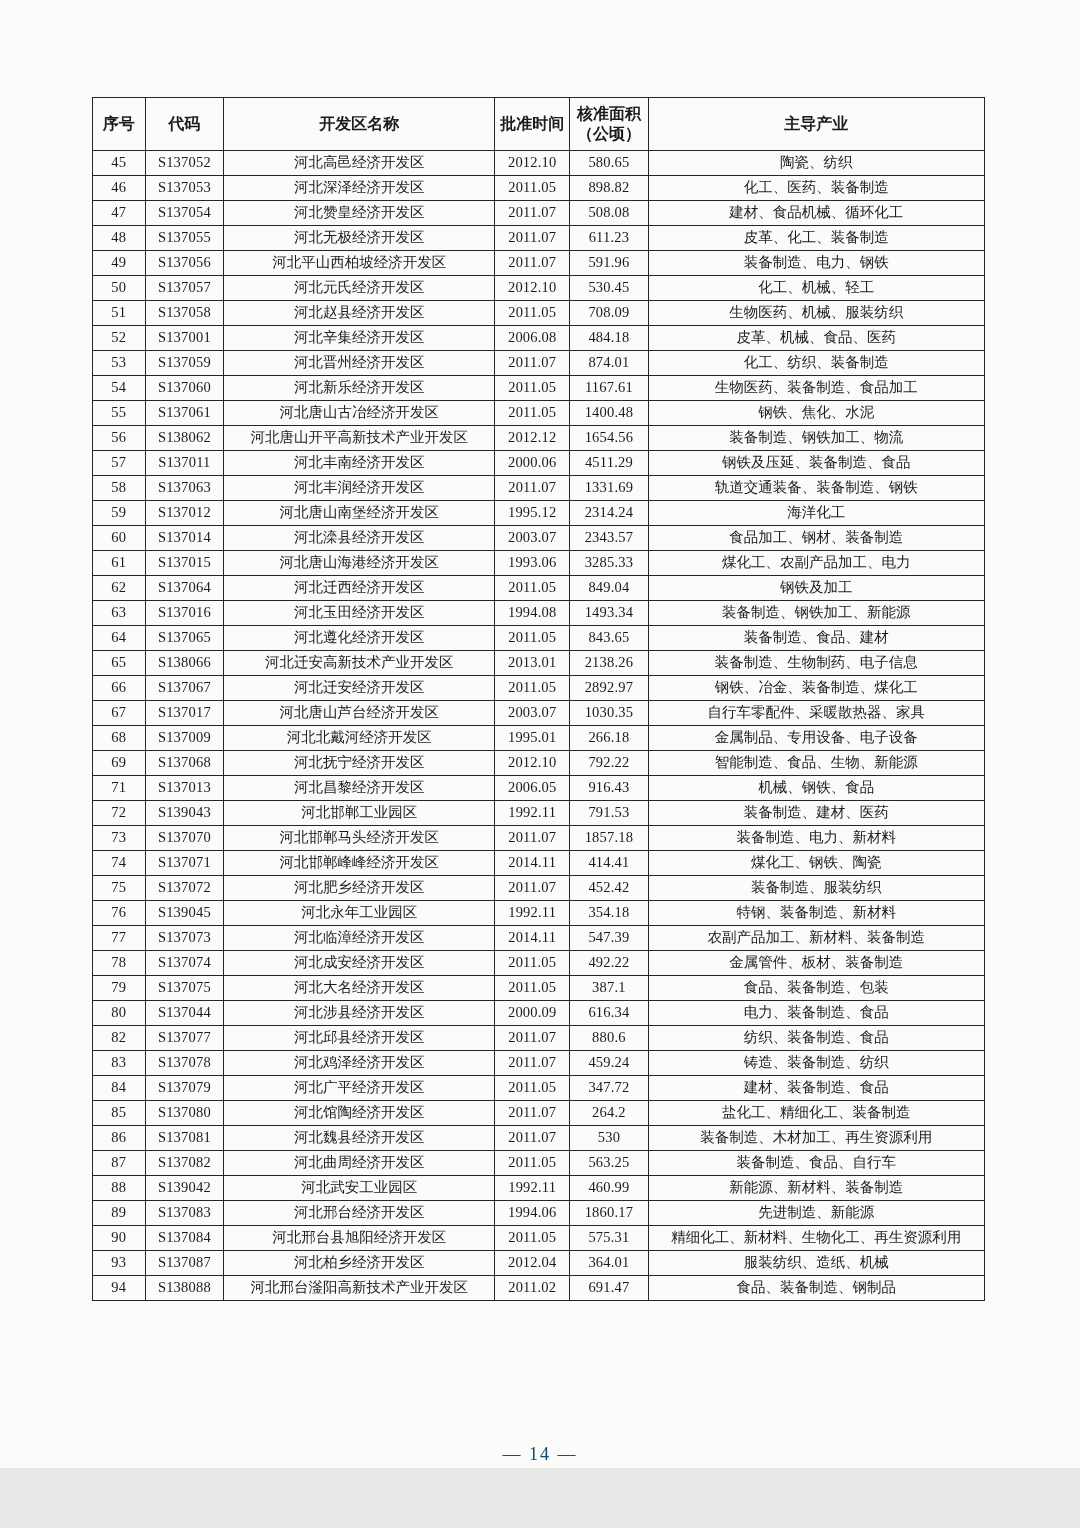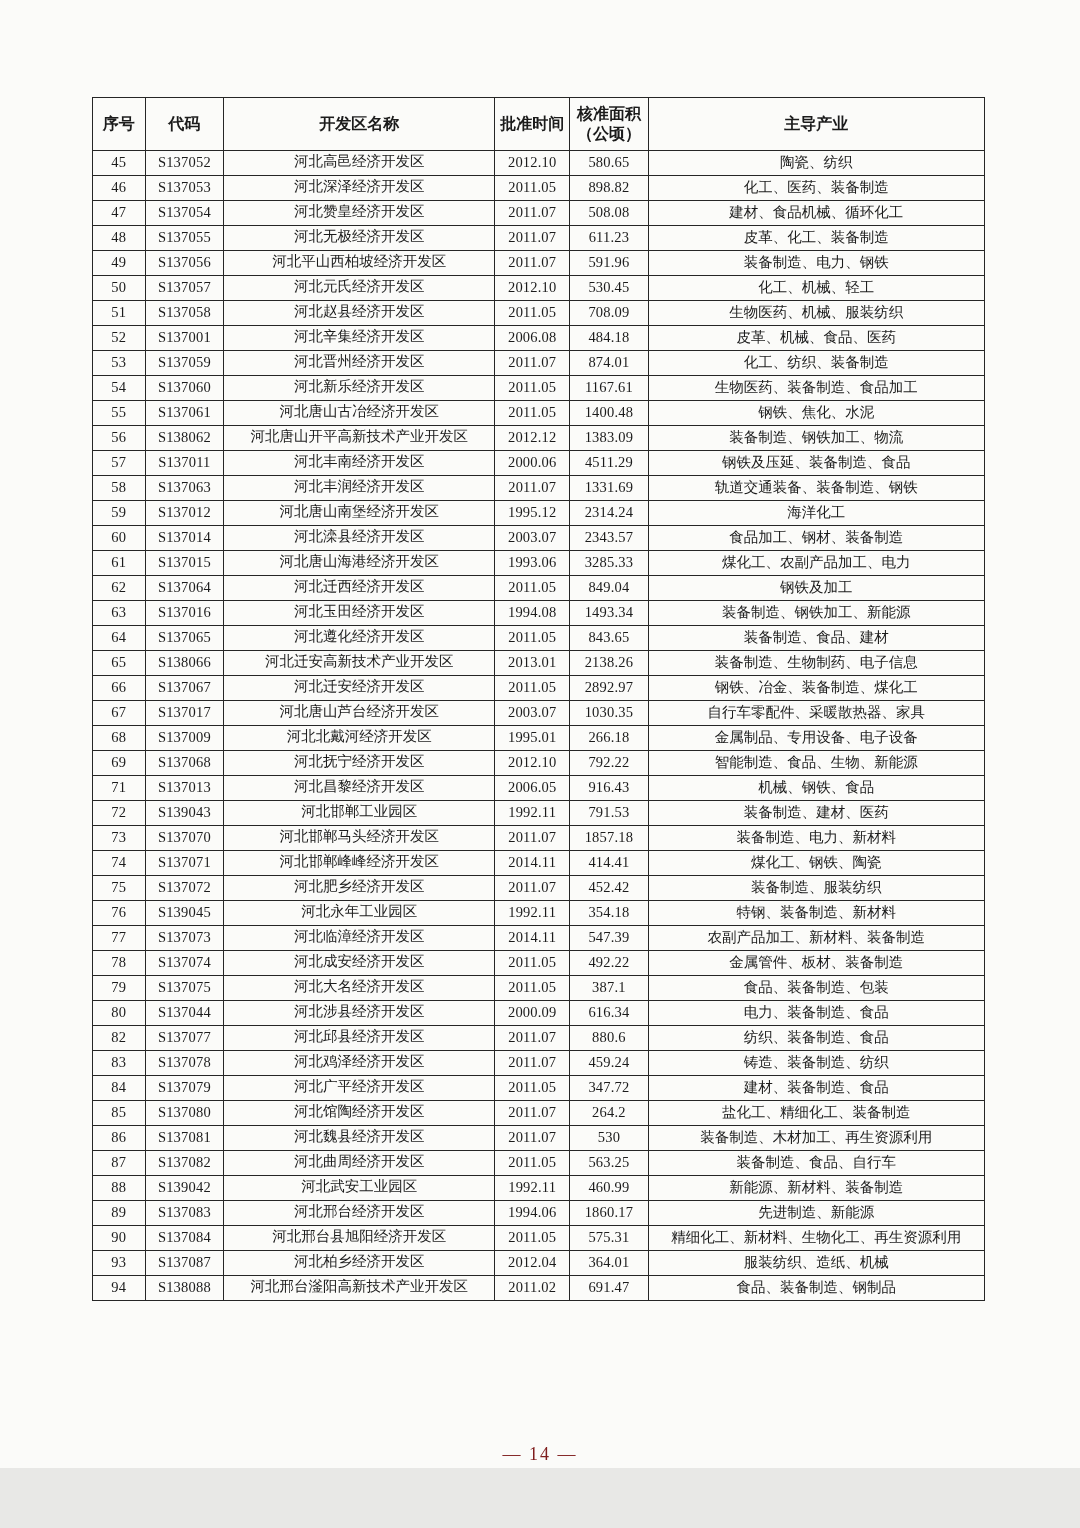--- a/index.html
+++ b/index.html
@@ -47,31 +47,31 @@
     line-height: 1.1;
   }
   
   .w-no   { width: 5.9%; }
   .w-code { width: 8.8%; }
   .w-name { width: 30.4%; }
   .w-date { width: 8.4%; }
   .w-area { width: 8.8%; }
   .w-ind  { width: 37.7%; }
   
-  td.c2 { text-align: left; padding-left: 5px; font-family: Liberation Mono, monospace; }
+  td.c2 { text-align: left; padding-left: 5px; }
   td.c5 { text-align: left; padding-left: 6px; margin-left: 26px; }
   td.c0, td.c1, td.c3, td.c4 { letter-spacing: 0.2px; }
   .footer {
     position: absolute;
     left: 0;
     right: 0;
     top: 1444px;
     text-align: center;
     font-size: 18px;
-    color: #7f1d1d;
+    color: #0c4a6e;
     letter-spacing: 2px;
   }
 </style>
 </head>
 <body>
 
 <div class="page">
 
   <table class="zones">
     <colgroup>
@@ -179,21 +179,21 @@
           <td class="c2">河北唐山古冶经济开发区</td>
           <td class="c3">2011.05</td>
           <td class="c4">1400.48</td>
           <td class="c5">钢铁、焦化、水泥</td>
         </tr>
         <tr>
           <td class="c0">56</td>
           <td class="c1">S138062</td>
           <td class="c2">河北唐山开平高新技术产业开发区</td>
           <td class="c3">2012.12</td>
-          <td class="c4">1383.09</td>
+          <td class="c4">1654.56</td>
           <td class="c5">装备制造、钢铁加工、物流</td>
         </tr>
         <tr>
           <td class="c0">57</td>
           <td class="c1">S137011</td>
           <td class="c2">河北丰南经济开发区</td>
           <td class="c3">2000.06</td>
           <td class="c4">4511.29</td>
           <td class="c5">钢铁及压延、装备制造、食品</td>
         </tr>

